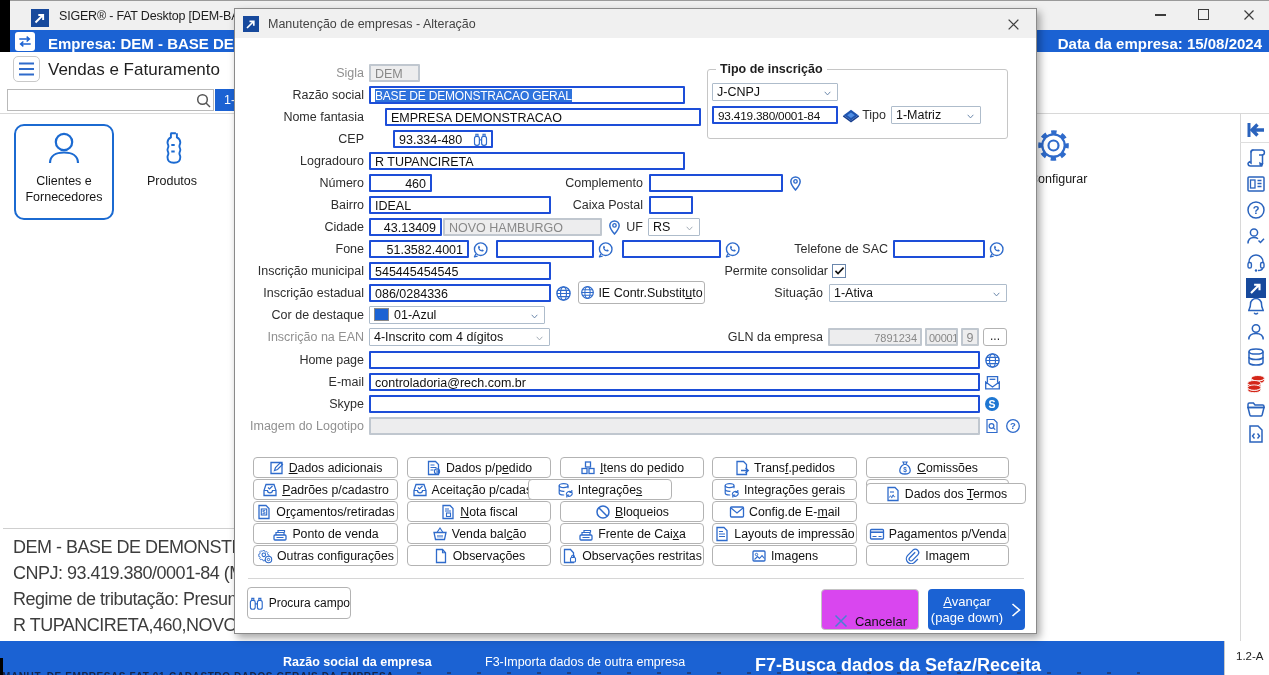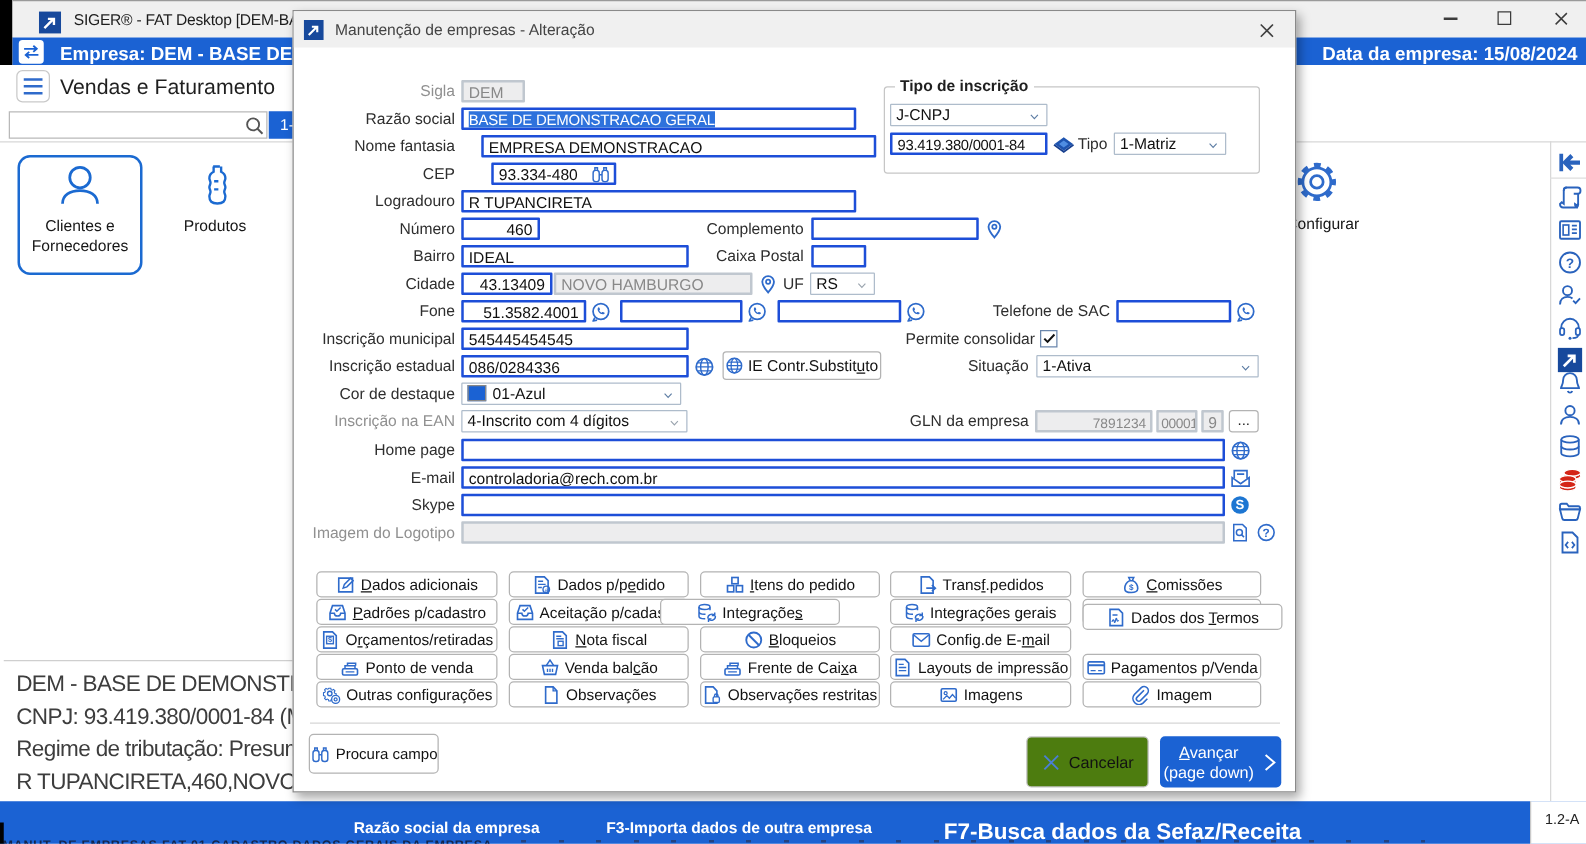--- a/index.html
+++ b/index.html
@@ -186,21 +186,21 @@
 <svg class="ic" style="left:1246px;top:399px" width="20" height="20" viewBox="0 0 20 20">
     <path d="M2 5.5c0-.8.6-1.5 1.4-1.5h4l1.6 2h7.6c.8 0 1.4.7 1.4 1.5v1H2z" fill="none" stroke="#2a63bd" stroke-width="1.5"></path>
     <path d="M2 8.5h16l-1.8 7.2c-.2.7-.8 1.3-1.6 1.3H5.4c-.8 0-1.4-.6-1.6-1.3z" fill="none" stroke="#2a63bd" stroke-width="1.5"></path>
   </svg>
 <svg class="ic" style="left:1246px;top:424px" width="20" height="20" viewBox="0 0 20 20">
     <path d="M4 2h8l4 4v12H4z" fill="none" stroke="#2a63bd" stroke-width="1.5"></path>
     <path d="M8.5 9.5L6.5 12l2 2.5M11.5 9.5l2 2.5-2 2.5" fill="none" stroke="#2a63bd" stroke-width="1.4"></path>
   </svg>
 <div class="a" style="left:0;top:641px;width:1269px;height:34px;background:#1b62d3"></div>
 <div class="a" style="left:283px;top:655px;font-size:12.5px;font-weight:bold;color:#fff">Razão social da empresa</div>
-<div class="a" style="left:485px;top:655px;font-size:12.5px;font-weight:bold;color:#fff">F3-Importa dados de outra empresa</div>
+<div class="a" style="left:485px;top:655px;font-size:12.5px;font-weight:normal;color:#fff">F3-Importa dados de outra empresa</div>
 <div class="a" style="left:755px;top:655px;font-size:18px;font-weight:bold;color:#fff">F7-Busca dados da Sefaz/Receita</div>
 <div class="a" style="left:1224px;top:641px;width:45px;height:34px;background:#fff;border-left:1px solid #c9c9c9"></div>
 <div class="a" style="left:1236px;top:650px;font-size:11.5px;color:#222">1.2-A</div>
 <div class="a" style="left:2px;top:671px;width:390px;height:4px;overflow:hidden">
     <div style="font-size:10px;font-weight:bold;color:#15254a;letter-spacing:0.6px;white-space:nowrap">MANUT. DE  EMPRESAS  FAT  01-CADASTRO  DADOS  GERAIS  DA  EMPRESA</div>
   </div>
 <div class="a" style="left:395px;top:672px;width:745px;height:2px;background:repeating-linear-gradient(90deg,rgba(22,41,80,0) 0 22px,rgba(37,57,107,0.8) 22px 26px,rgba(22,41,80,0) 26px 30px)"></div>
 <div class="a" style="left:0;top:658px;width:3px;height:17px;background:#000"></div>
 <div class="a" style="left:234px;top:8px;width:803px;height:626px;background:#fff;border:1px solid #8a8a8a;box-shadow:3px 4px 8px rgba(0,0,0,.35)"></div>
 <div class="a" style="left:235px;top:9px;width:801px;height:29px;background:#f0f0f0"></div>
@@ -527,20 +527,20 @@
 <div class="gbtn" style="left:866px;top:545px;width:143px">
     <svg width="16" height="16" viewBox="0 0 16 16">
       <path d="M11.7 4.2L6.2 9.7a1.9 1.9 0 0 0 2.7 2.7l5.4-5.5a3.4 3.4 0 0 0-4.8-4.8L4 7.6a4.9 4.9 0 0 0 6.9 6.9l3.5-3.5" fill="none" stroke="#2f6bcb" stroke-width="1.3" transform="translate(-1.5,0)"></path>
     </svg>
     <span>Imagem</span>
   </div>
 <div class="a" style="left:248px;top:578px;width:776px;height:1px;background:#d6d6d6"></div>
 <div class="a" style="left:247px;top:587px;width:104px;height:32px;border:1px solid #b3b3b3;border-radius:4px;background:#fff;display:flex;align-items:center;justify-content:center;font-size:12px;color:#121212;white-space:nowrap"><svg width="17" height="15" viewBox="0 0 18 16" style="margin-right:4px">
       <use href="#bin"></use>
     </svg>Procura campo</div>
-<div class="a" style="left:821px;top:589px;width:98px;height:41px;border:1px solid #c3c3c3;border-radius:4px;background:#4d7c0f;display:flex;align-items:center;justify-content:center;font-size:13px;color:#121212"><svg width="16" height="16" viewBox="0 0 16 16" style="margin-right:6px">
+<div class="a" style="left:821px;top:589px;width:98px;height:41px;border:1px solid #c3c3c3;border-radius:4px;background:#d946ef;display:flex;align-items:flex-end;justify-content:center;font-size:13px;color:#121212"><svg width="16" height="16" viewBox="0 0 16 16" style="margin-right:6px">
       <path d="M2.5 2.5l11 11M13.5 2.5l-11 11" stroke="#4a7fd4" stroke-width="1.5"></path>
     </svg>Cancelar</div>
 <div class="a" style="left:928px;top:589px;width:97px;height:41px;border-radius:4px;background:#1b62d3;color:#fff;font-size:13px;display:flex;align-items:center;justify-content:center">
     <div style="text-align:center;line-height:15.5px"><span style="text-decoration:underline">A</span>vançar<br>(page down)</div>
     <svg width="12" height="16" viewBox="0 0 12 16" style="margin-left:7px">
       <path d="M2.5 2l7 6-7 6" fill="none" stroke="#fff" stroke-width="1.6"></path>
     </svg>
   </div>
 </body></html>

